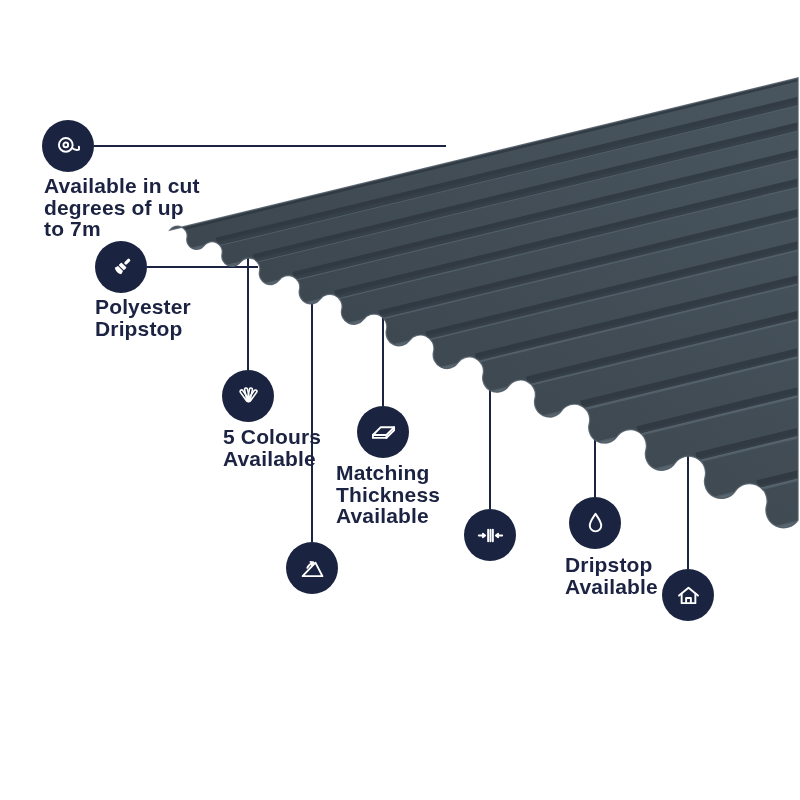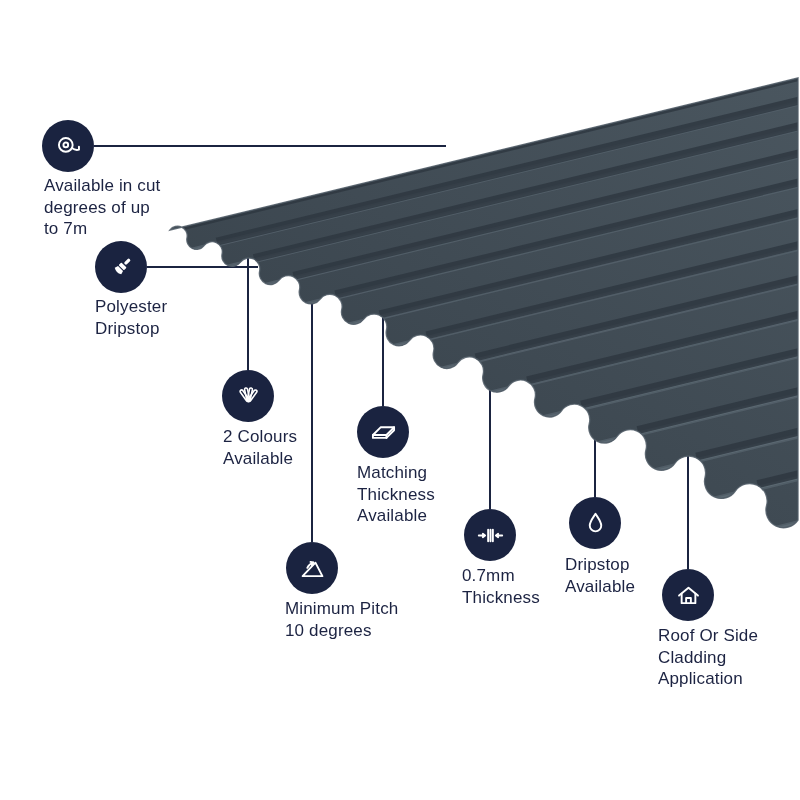--- a/index.html
+++ b/index.html
@@ -9,22 +9,22 @@
   #connectors line { stroke:#1b2440; stroke-width:2; }
   .badge {
     position:absolute; width:52px; height:52px; border-radius:50%;
     background:#1a2340; display:flex; align-items:center; justify-content:center;
   }
   .badge svg {
     width:27px; height:27px; fill:none; stroke:#ffffff; stroke-width:1.7;
     stroke-linecap:round; stroke-linejoin:round;
   }
   .label {
-    position:absolute; color:#1c2342; font-size:17px; line-height:21.5px;
-    font-weight:400; letter-spacing:.15px; white-space:nowrap;
+    position:absolute; color:#1c2342; font-size:21px; line-height:21.5px;
+    font-weight:700; letter-spacing:.15px; white-space:nowrap;
   }
 </style>
 </head>
 <body>
 
 <div class="stage">
 
   <svg class="layer" id="connectors" viewBox="0 0 800 800">
     <line x1="94" y1="146" x2="446" y2="146"></line>
     <line x1="147" y1="267" x2="258" y2="267"></line>
@@ -121,77 +121,64 @@
   <div class="badge" style="left:222px;top:370px">
     <svg viewBox="0 0 24 24" style="stroke-width:1.4">
       <rect x="10.7" y="4.2" width="2.6" height="11.8" rx="1.3" transform="rotate(-36 12 16)"></rect>
       <rect x="10.7" y="4.2" width="2.6" height="11.8" rx="1.3" transform="rotate(-12 12 16)"></rect>
       <rect x="10.7" y="4.2" width="2.6" height="11.8" rx="1.3" transform="rotate(12 12 16)"></rect>
       <rect x="10.7" y="4.2" width="2.6" height="11.8" rx="1.3" transform="rotate(36 12 16)"></rect>
       <circle cx="12" cy="16.4" r="0.9" fill="#ffffff" stroke="none"></circle>
     </svg>
   </div>
   <div class="label" style="left:223px;top:426px">
-    <div>2 Colours</div>
+    <div>5 Colours</div>
     <div>Available</div>
   </div>
 
   <div class="badge" style="left:357px;top:406px">
     <svg viewBox="0 0 24 24">
       <path d="M2.6 14.2 L9.4 7.4 H21.4 L14.6 14.2 Z"></path>
       <path d="M2.6 14.2 v2.6 h12 v-2.6"></path>
       <path d="M14.6 16.8 l6.8 -6.8 V7.4"></path>
     </svg>
   </div>
-  <div class="label" style="left:357px;top:462px">
+  <div class="label" style="left:336px;top:462px">
     <div>Matching</div>
     <div>Thickness</div>
     <div>Available</div>
   </div>
 
   <div class="badge" style="left:286px;top:542px">
     <svg viewBox="0 0 24 24">
       <path d="M3.2 18.8 H20.8 L14.6 6.8 Z"></path>
       <path d="M7.4 11.4 A8.6 8.6 0 0 1 12.6 6.7"></path>
       <path d="M12.6 6.7 l-2.4 -0.6 M12.6 6.7 l-1.3 2.1"></path>
     </svg>
   </div>
-  <div class="label" style="left:285px;top:598px">
-    <div>Minimum Pitch</div>
-    <div>10 degrees</div>
-  </div>
 
   <div class="badge" style="left:464px;top:509px">
     <svg viewBox="0 0 24 24">
       <path d="M9.9 6.8 v10.4 M12 6.8 v10.4 M14.1 6.8 v10.4"></path>
       <path d="M1.6 12 h5.6 M7.2 12 l-2 -1.5 M7.2 12 l-2 1.5"></path>
       <path d="M22.4 12 h-5.6 M16.8 12 l2 -1.5 M16.8 12 l2 1.5"></path>
     </svg>
-  </div>
-  <div class="label" style="left:462px;top:565px">
-    <div>0.7mm</div>
-    <div>Thickness</div>
   </div>
 
   <div class="badge" style="left:569px;top:497px">
     <svg viewBox="0 0 24 24">
       <path d="M12 3.4 C9.5 7.3 6.9 10.4 6.9 13.9 a5.1 5.1 0 0 0 10.2 0 C17.1 10.4 14.5 7.3 12 3.4 Z"></path>
     </svg>
   </div>
   <div class="label" style="left:565px;top:554px">
     <div>Dripstop</div>
     <div>Available</div>
   </div>
 
   <div class="badge" style="left:662px;top:569px">
     <svg viewBox="0 0 24 24">
       <path d="M3.6 12.1 L12 5.2 L20.4 12.1"></path>
       <path d="M5.9 10.4 V18.8 H18.1 V10.4"></path>
       <path d="M9.9 18.8 v-4.6 h4.2 v4.6"></path>
     </svg>
   </div>
-  <div class="label" style="left:658px;top:625px">
-    <div>Roof Or Side</div>
-    <div>Cladding</div>
-    <div>Application</div>
-  </div>
 
 </div>
 
 </body></html>

